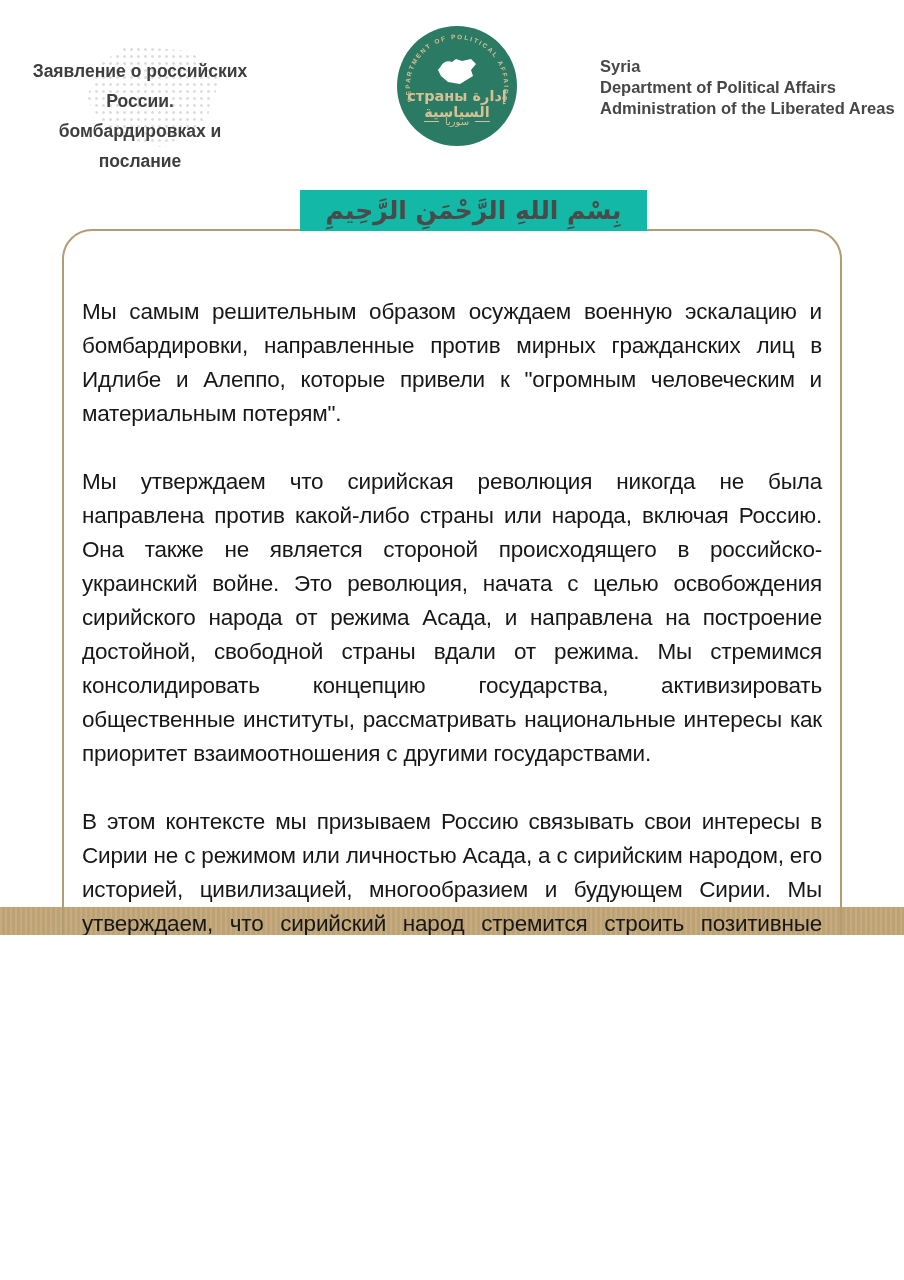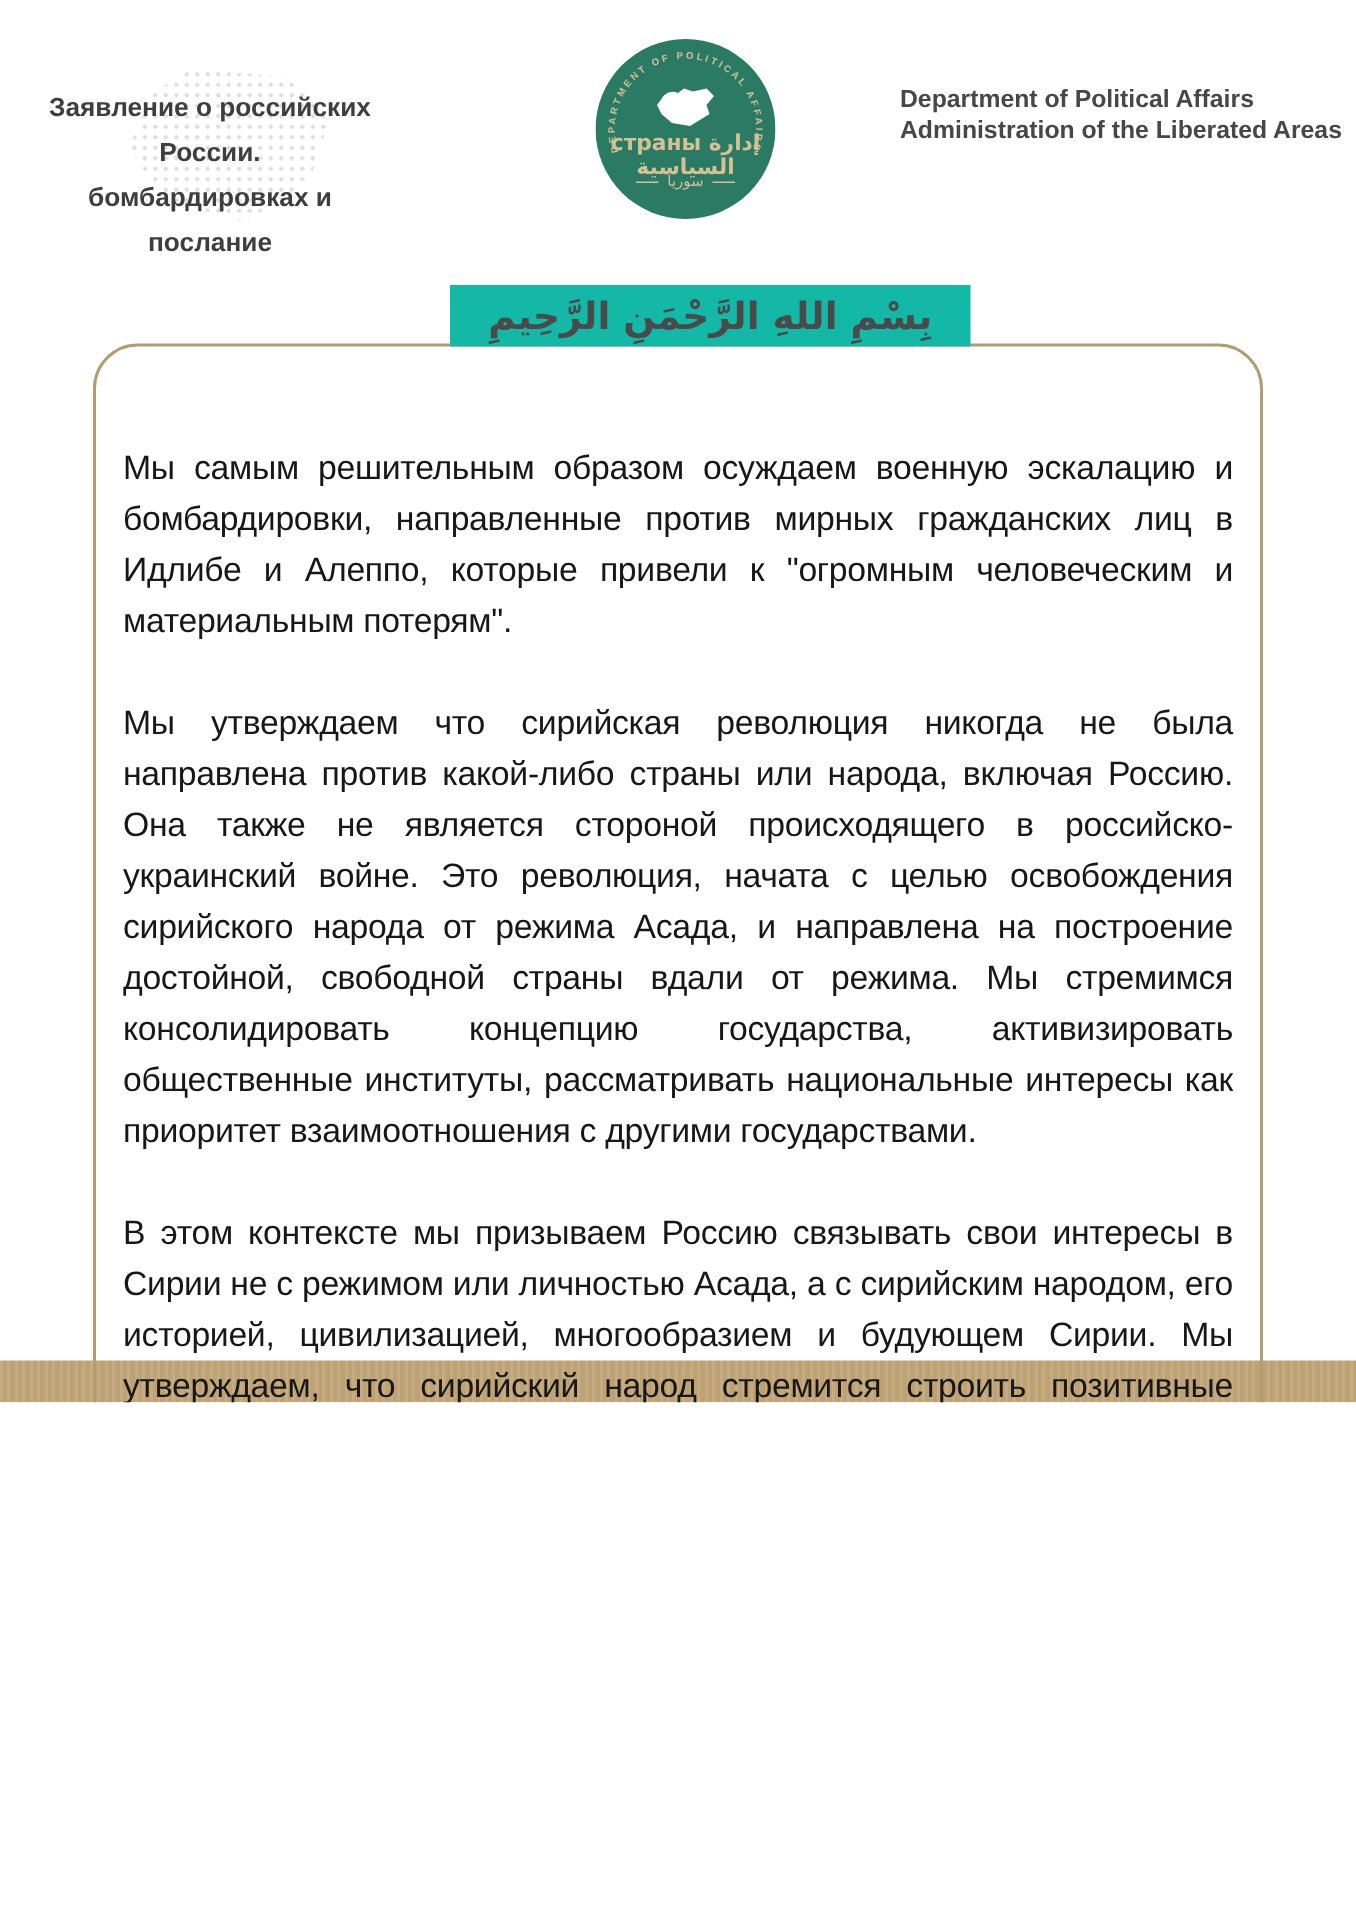--- a/index.html
+++ b/index.html
@@ -126,20 +126,21 @@
     </svg>
     <div class="emblem-name">إدارة страны السياسية</div>
     <div class="emblem-country">
       <span class="dash-line"></span>
       <span>سوريا</span>
       <span class="dash-line"></span>
     </div>
   </div>
 
   <div class="org-block">
+    <div>Syria</div>
     <div>Department of Political Affairs</div>
     <div>Administration of the Liberated Areas</div>
   </div>
 
   <div class="bismillah">بِسْمِ اللهِ الرَّحْمَنِ الرَّحِيمِ</div>
 
   <div class="statement-box">
     <div class="statement-content">
       <p>Мы самым решительным образом осуждаем военную эскалацию и бомбардировки, направленные против мирных гражданских лиц в Идлибе и Алеппо, которые привели к "огромным человеческим и материальным потерям".</p>
       <p>Мы утверждаем что сирийская революция никогда не была направлена против какой-либо страны или народа, включая Россию. Она также не является стороной происходящего в российско-украинский войне. Это революция, начата с целью освобождения сирийского народа от режима Асада, и направлена на построение достойной, свободной страны вдали от режима. Мы стремимся консолидировать концепцию государства, активизировать общественные институты, рассматривать национальные интересы как приоритет взаимоотношения с другими государствами.</p>

